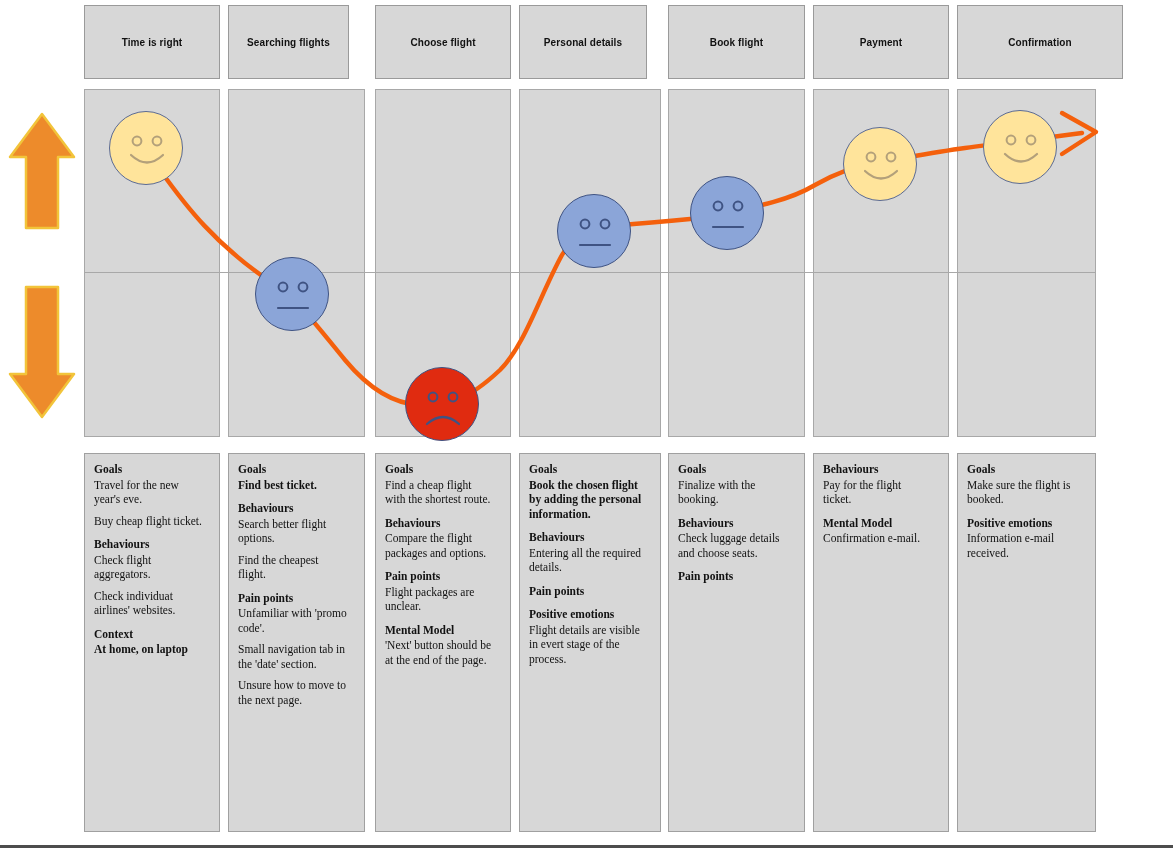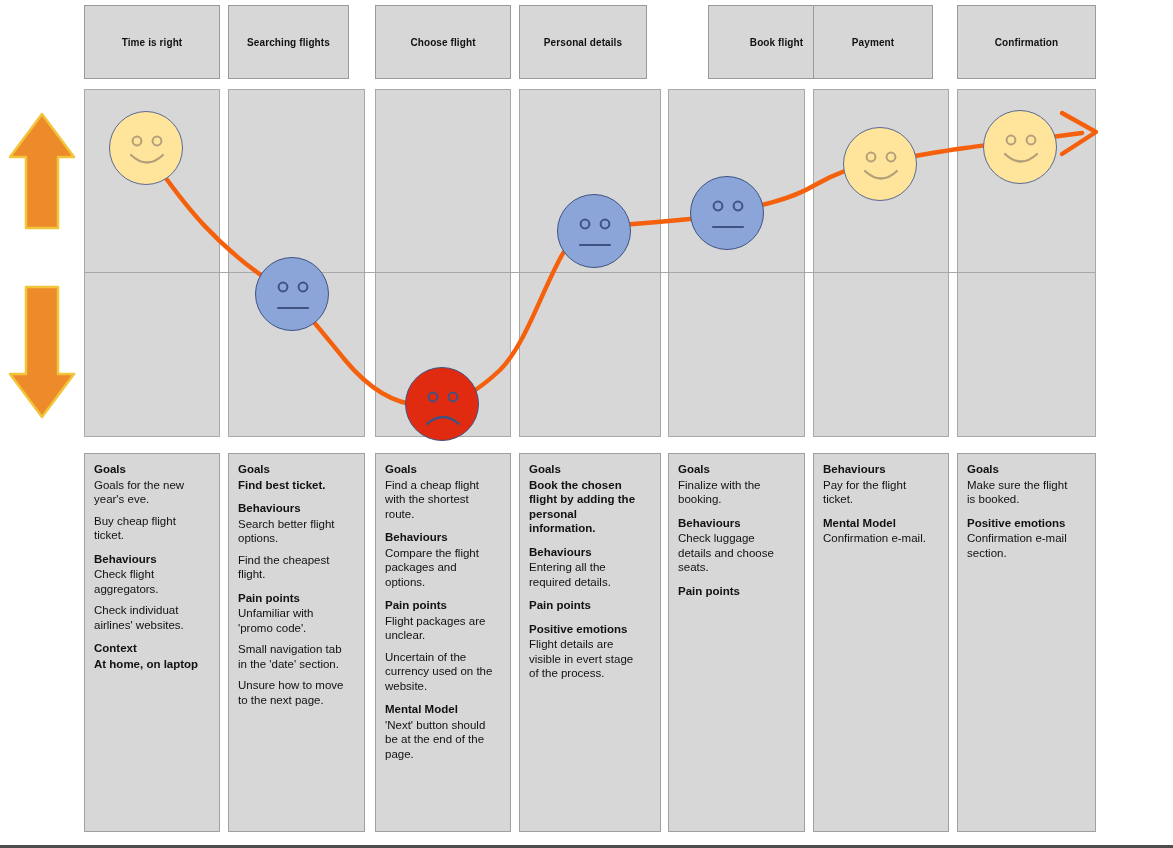--- a/index.html
+++ b/index.html
@@ -80,20 +80,21 @@
   
   .detail-panel {
     position: absolute;
     top: 453px;
     height: 379px;
     background: #d7d7d7;
     border: 1px solid #a0a0a0;
     box-sizing: border-box;
     padding: 8px 17px 6px 9px;
     overflow: hidden;
+    font-family: Liberation Serif, serif;
   }
   .sect-title {
     font-size: 11.5px;
     font-weight: bold;
     color: #111111;
     margin: 0 0 1px 0;
     line-height: 14.5px;
   }
   .sect-body {
     font-size: 11.5px;
@@ -116,27 +117,27 @@
       </div>
       <div class="stage-header" style="left: 228px; top: 5px; width: 121px;">
         <span>Searching flights</span>
       </div>
       <div class="stage-header" style="left: 375px; top: 5px; width: 136px; text-align: right;">
         <span>Choose flight</span>
       </div>
       <div class="stage-header" style="left: 519px; top: 5px; width: 128px;">
         <span>Personal details</span>
       </div>
-      <div class="stage-header" style="left: 708px; top: 5px; width: 137px;">
+      <div class="stage-header" style="left: 668px; top: 5px; width: 137px;">
         <span>Book flight</span>
       </div>
-      <div class="stage-header" style="left: 813px; top: 5px; width: 120px; text-align: right;">
+      <div class="stage-header" style="left: 813px; top: 5px; width: 136px; text-align: right;">
         <span>Payment</span>
       </div>
-      <div class="stage-header" style="left: 957px; top: 5px; width: 139px;">
+      <div class="stage-header" style="left: 957px; top: 5px; width: 166px;">
         <span>Confirmation</span>
       </div>
     </div>
 
   <div id="chart-band">
       <div class="chart-cell" style="left: 84px; width: 136px;"></div>
       <div class="chart-cell" style="left: 228px; width: 137px;"></div>
       <div class="chart-cell" style="left: 375px; width: 136px;"></div>
       <div class="chart-cell" style="left: 519px; width: 142px;"></div>
       <div class="chart-cell" style="left: 668px; width: 137px;"></div>
@@ -206,21 +207,21 @@
           <circle cx="27" cy="29" r="4.4" fill="none" stroke="#b3a07a" stroke-width="2"></circle>
           <circle cx="47" cy="29" r="4.4" fill="none" stroke="#b3a07a" stroke-width="2"></circle>
           <path d="M 21 43 Q 37 58, 53 43" fill="none" stroke="#b3a07a" stroke-width="2.2" stroke-linecap="round"></path>
         </svg></div>
     </div>
 
   <div id="detail-row">
       <div class="detail-panel" style="left: 84px; width: 136px;">
         <div class="sect-block">
           <div class="sect-title">Goals</div>
-          <div class="sect-body">Goals for the new year's eve.</div>
+          <div class="sect-body">Travel for the new year's eve.</div>
           <div class="sect-body">Buy cheap flight ticket.</div>
         </div>
         <div class="sect-block">
           <div class="sect-title">Behaviours</div>
           <div class="sect-body">Check flight aggregators.</div>
           <div class="sect-body">Check individuat airlines' websites.</div>
         </div>
         <div class="sect-block">
           <div class="sect-title">Context</div>
           <div class="sect-body bold">At home, on laptop</div>
@@ -248,21 +249,20 @@
           <div class="sect-title">Goals</div>
           <div class="sect-body">Find a cheap flight with the shortest route.</div>
         </div>
         <div class="sect-block">
           <div class="sect-title">Behaviours</div>
           <div class="sect-body">Compare the flight packages and options.</div>
         </div>
         <div class="sect-block">
           <div class="sect-title">Pain points</div>
           <div class="sect-body">Flight packages are unclear.</div>
-          <div class="sect-body">Uncertain of the currency used on the website.</div>
         </div>
         <div class="sect-block">
           <div class="sect-title">Mental Model</div>
           <div class="sect-body">'Next' button should be at the end of the page.</div>
         </div>
       </div>
       <div class="detail-panel" style="left: 519px; width: 142px;">
         <div class="sect-block">
           <div class="sect-title">Goals</div>
           <div class="sect-body bold">Book the chosen flight by adding the personal information.</div>
@@ -302,18 +302,18 @@
           <div class="sect-body">Confirmation e-mail.</div>
         </div>
       </div>
       <div class="detail-panel" style="left: 957px; width: 139px;">
         <div class="sect-block">
           <div class="sect-title">Goals</div>
           <div class="sect-body">Make sure the flight is booked.</div>
         </div>
         <div class="sect-block">
           <div class="sect-title">Positive emotions</div>
-          <div class="sect-body">Confirmation e-mail section.</div>
+          <div class="sect-body">Information e-mail received.</div>
         </div>
       </div>
     </div>
 
 </div>
 
 </body></html>

